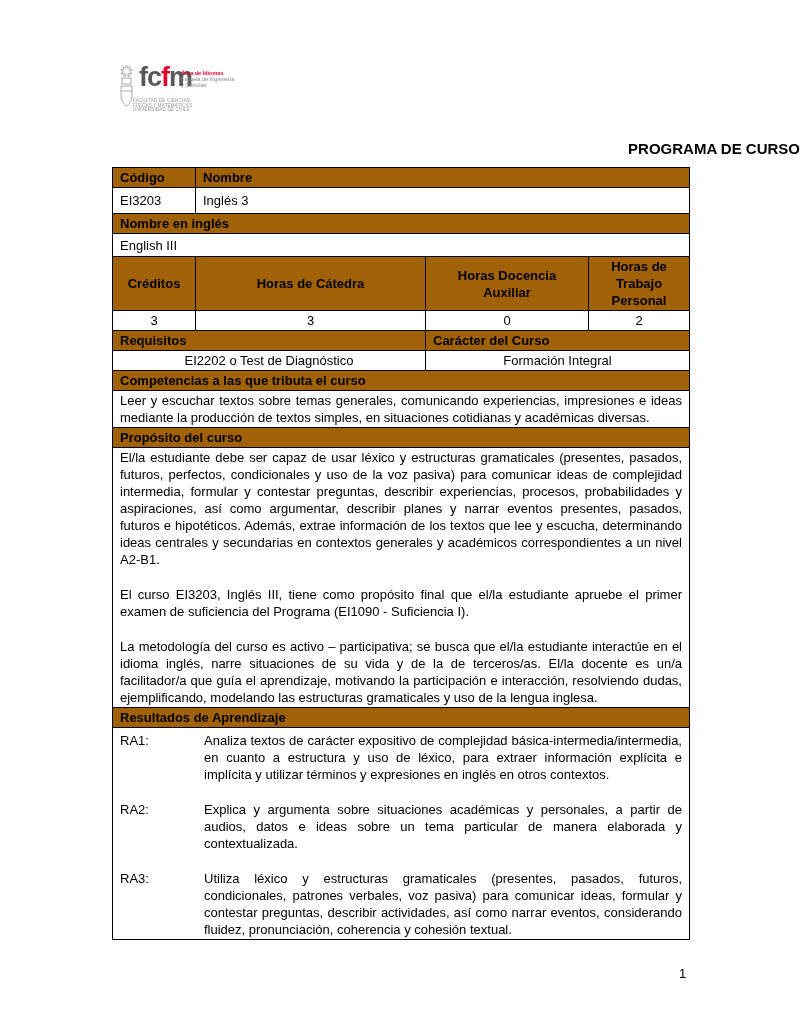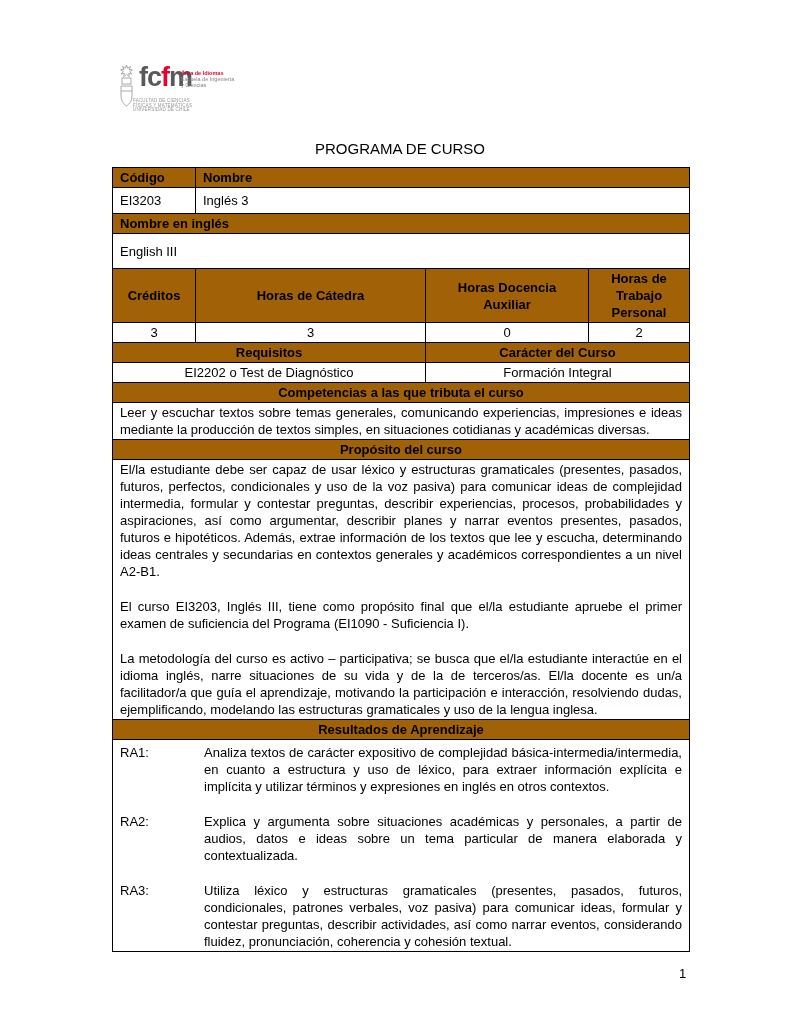--- a/index.html
+++ b/index.html
@@ -24,38 +24,38 @@
   .wordmark .red-letter { color: #e4032e; }
   .logo-dept { position: absolute; left: 63px; top: 8px; line-height: 6px; }
   .logo-dept .dept-line1 { font-size: 5.5px; color: #e4032e; font-weight: bold; display: block; }
   .logo-dept .dept-line { font-size: 5.5px; color: #808285; display: block; }
   .logo-faculty { position: absolute; left: 15px; top: 37px; line-height: 4.6px; }
   .logo-faculty span { display: block; font-size: 4.5px; color: #939598; letter-spacing: 0.2px; }
 
   
   .doc-title {
     position: absolute; top: 140px; left: 0; width: 100%;
-    text-align: center; font-weight: normal; font-size: 15px; color: #000;
+    text-align: right; font-weight: bold; font-size: 15px; color: #000;
   }
 
   
   table.course {
     position: absolute; left: 112px; top: 167px;
     width: 577px; border-collapse: collapse; table-layout: fixed;
     font-size: 13px; color: #000;
   }
   table.course td {
     border: 1px solid #000;
     padding: 1px 7px;
     vertical-align: middle;
     line-height: 17px;
   }
   td.hdr { background: #a16207; font-weight: bold; }
   td.hdr-left { text-align: left; }
-  td.hdr-center { text-align: center; }
+  td.hdr-center { text-align: left; }
   td.val-center { text-align: center; }
   td.tall { height: 26px; vertical-align: top; padding-top: 2px; }
   td.head-row { height: 19px; }
   td.credits-hdr { height: 52px; text-align: center; line-height: 16px; }
   td.body-text {
     text-align: justify; padding: 2px 9px 4px 9px; line-height: 18px; vertical-align: top; margin-top: 31px;
   }
   td.no-bottom { border-bottom: none; }
   .para { margin-bottom: 18px; text-align: justify; }
   .para:last-child { margin-bottom: 0; }
@@ -114,21 +114,21 @@
       <td class="hdr hdr-left head-row" colspan="3">Nombre</td>
     </tr>
     <tr>
       <td class="tall">EI3203</td>
       <td class="tall" colspan="3">Inglés 3</td>
     </tr>
     <tr>
       <td class="hdr hdr-left head-row" colspan="4">Nombre en inglés</td>
     </tr>
     <tr>
-      <td class="tall" colspan="4" style="height:35px">English III</td>
+      <td class="tall" colspan="4" style="height:23px">English III</td>
     </tr>
     <tr>
       <td class="hdr credits-hdr">Créditos</td>
       <td class="hdr credits-hdr">Horas de Cátedra</td>
       <td class="hdr credits-hdr">Horas Docencia Auxiliar</td>
       <td class="hdr credits-hdr">Horas de Trabajo Personal</td>
     </tr>
     <tr>
       <td class="val-center">3</td>
       <td class="val-center">3</td>

